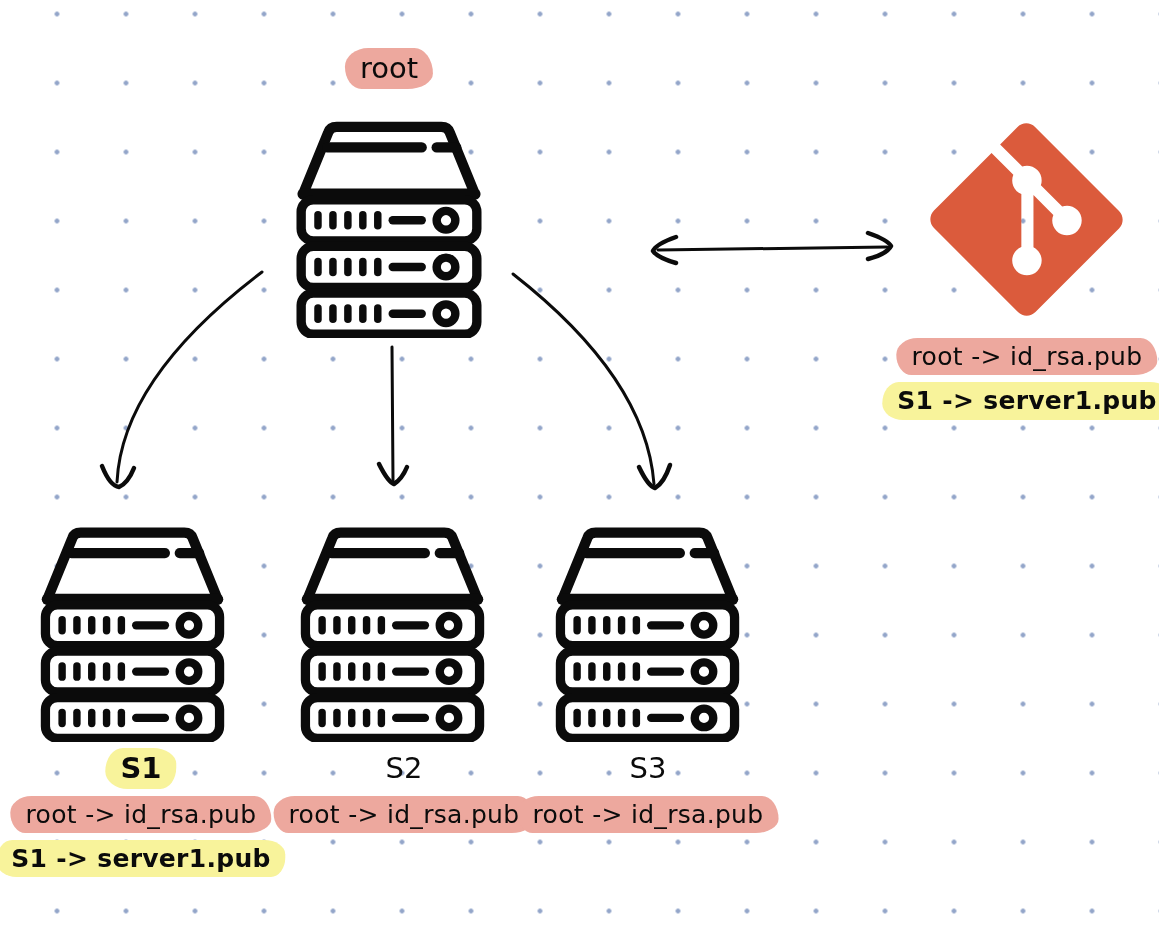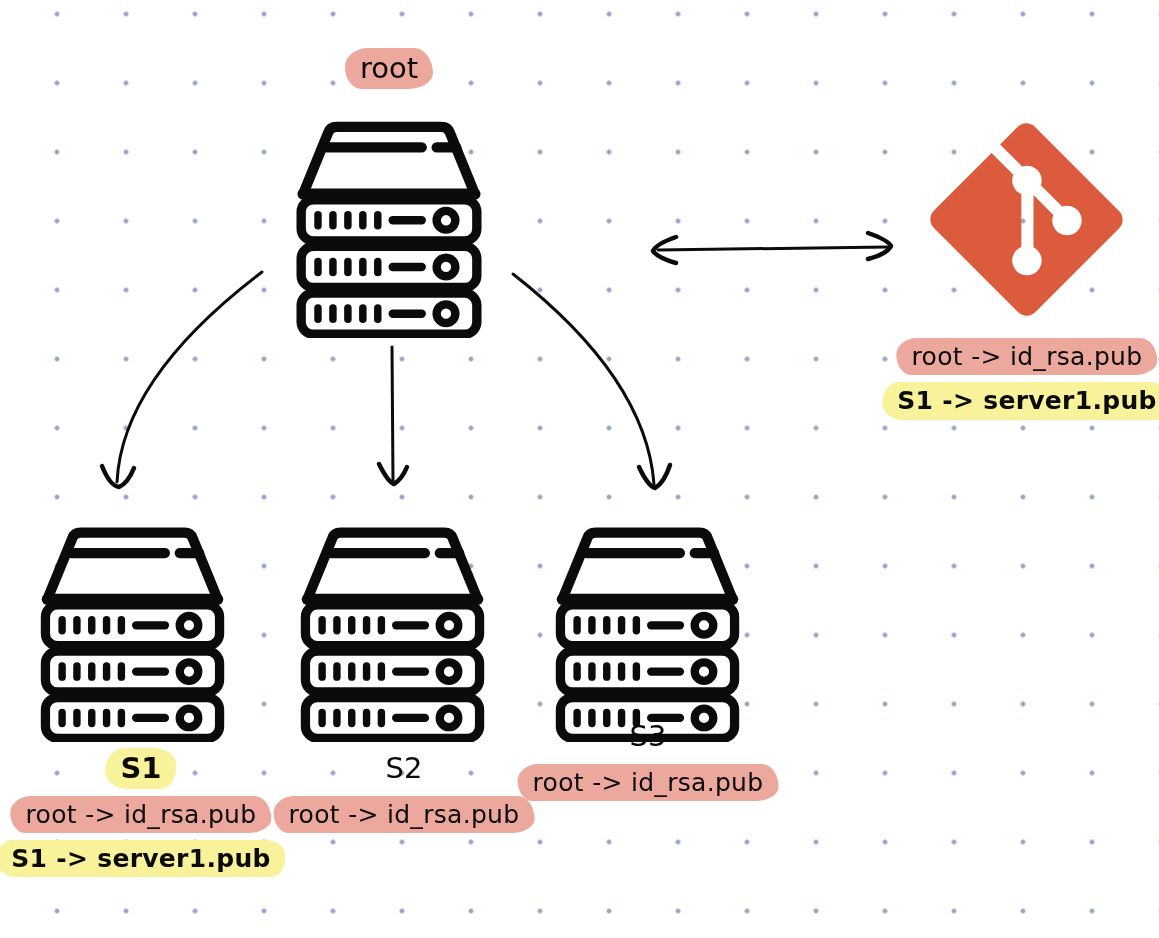--- a/index.html
+++ b/index.html
@@ -144,18 +144,18 @@
     <use href="#sym-server"></use>
   </svg>
   <div class="label-stack" style="left:404px; top:748px;">
     <span class="name-label hl hl-none">S2</span>
     <span class="key-label hl hl-pink">root -&gt; id_rsa.pub</span>
   </div>
 
   <svg class="server-svg" style="left:539px; top:516px;" width="217" height="226">
     <use href="#sym-server"></use>
   </svg>
-  <div class="label-stack" style="left:648px; top:716px;">
+  <div class="label-stack" style="left:648px; top:748px;">
     <span class="name-label hl hl-none">S3</span>
     <span class="key-label hl hl-pink">root -&gt; id_rsa.pub</span>
   </div>
 
 </div>
 
 </body></html>

